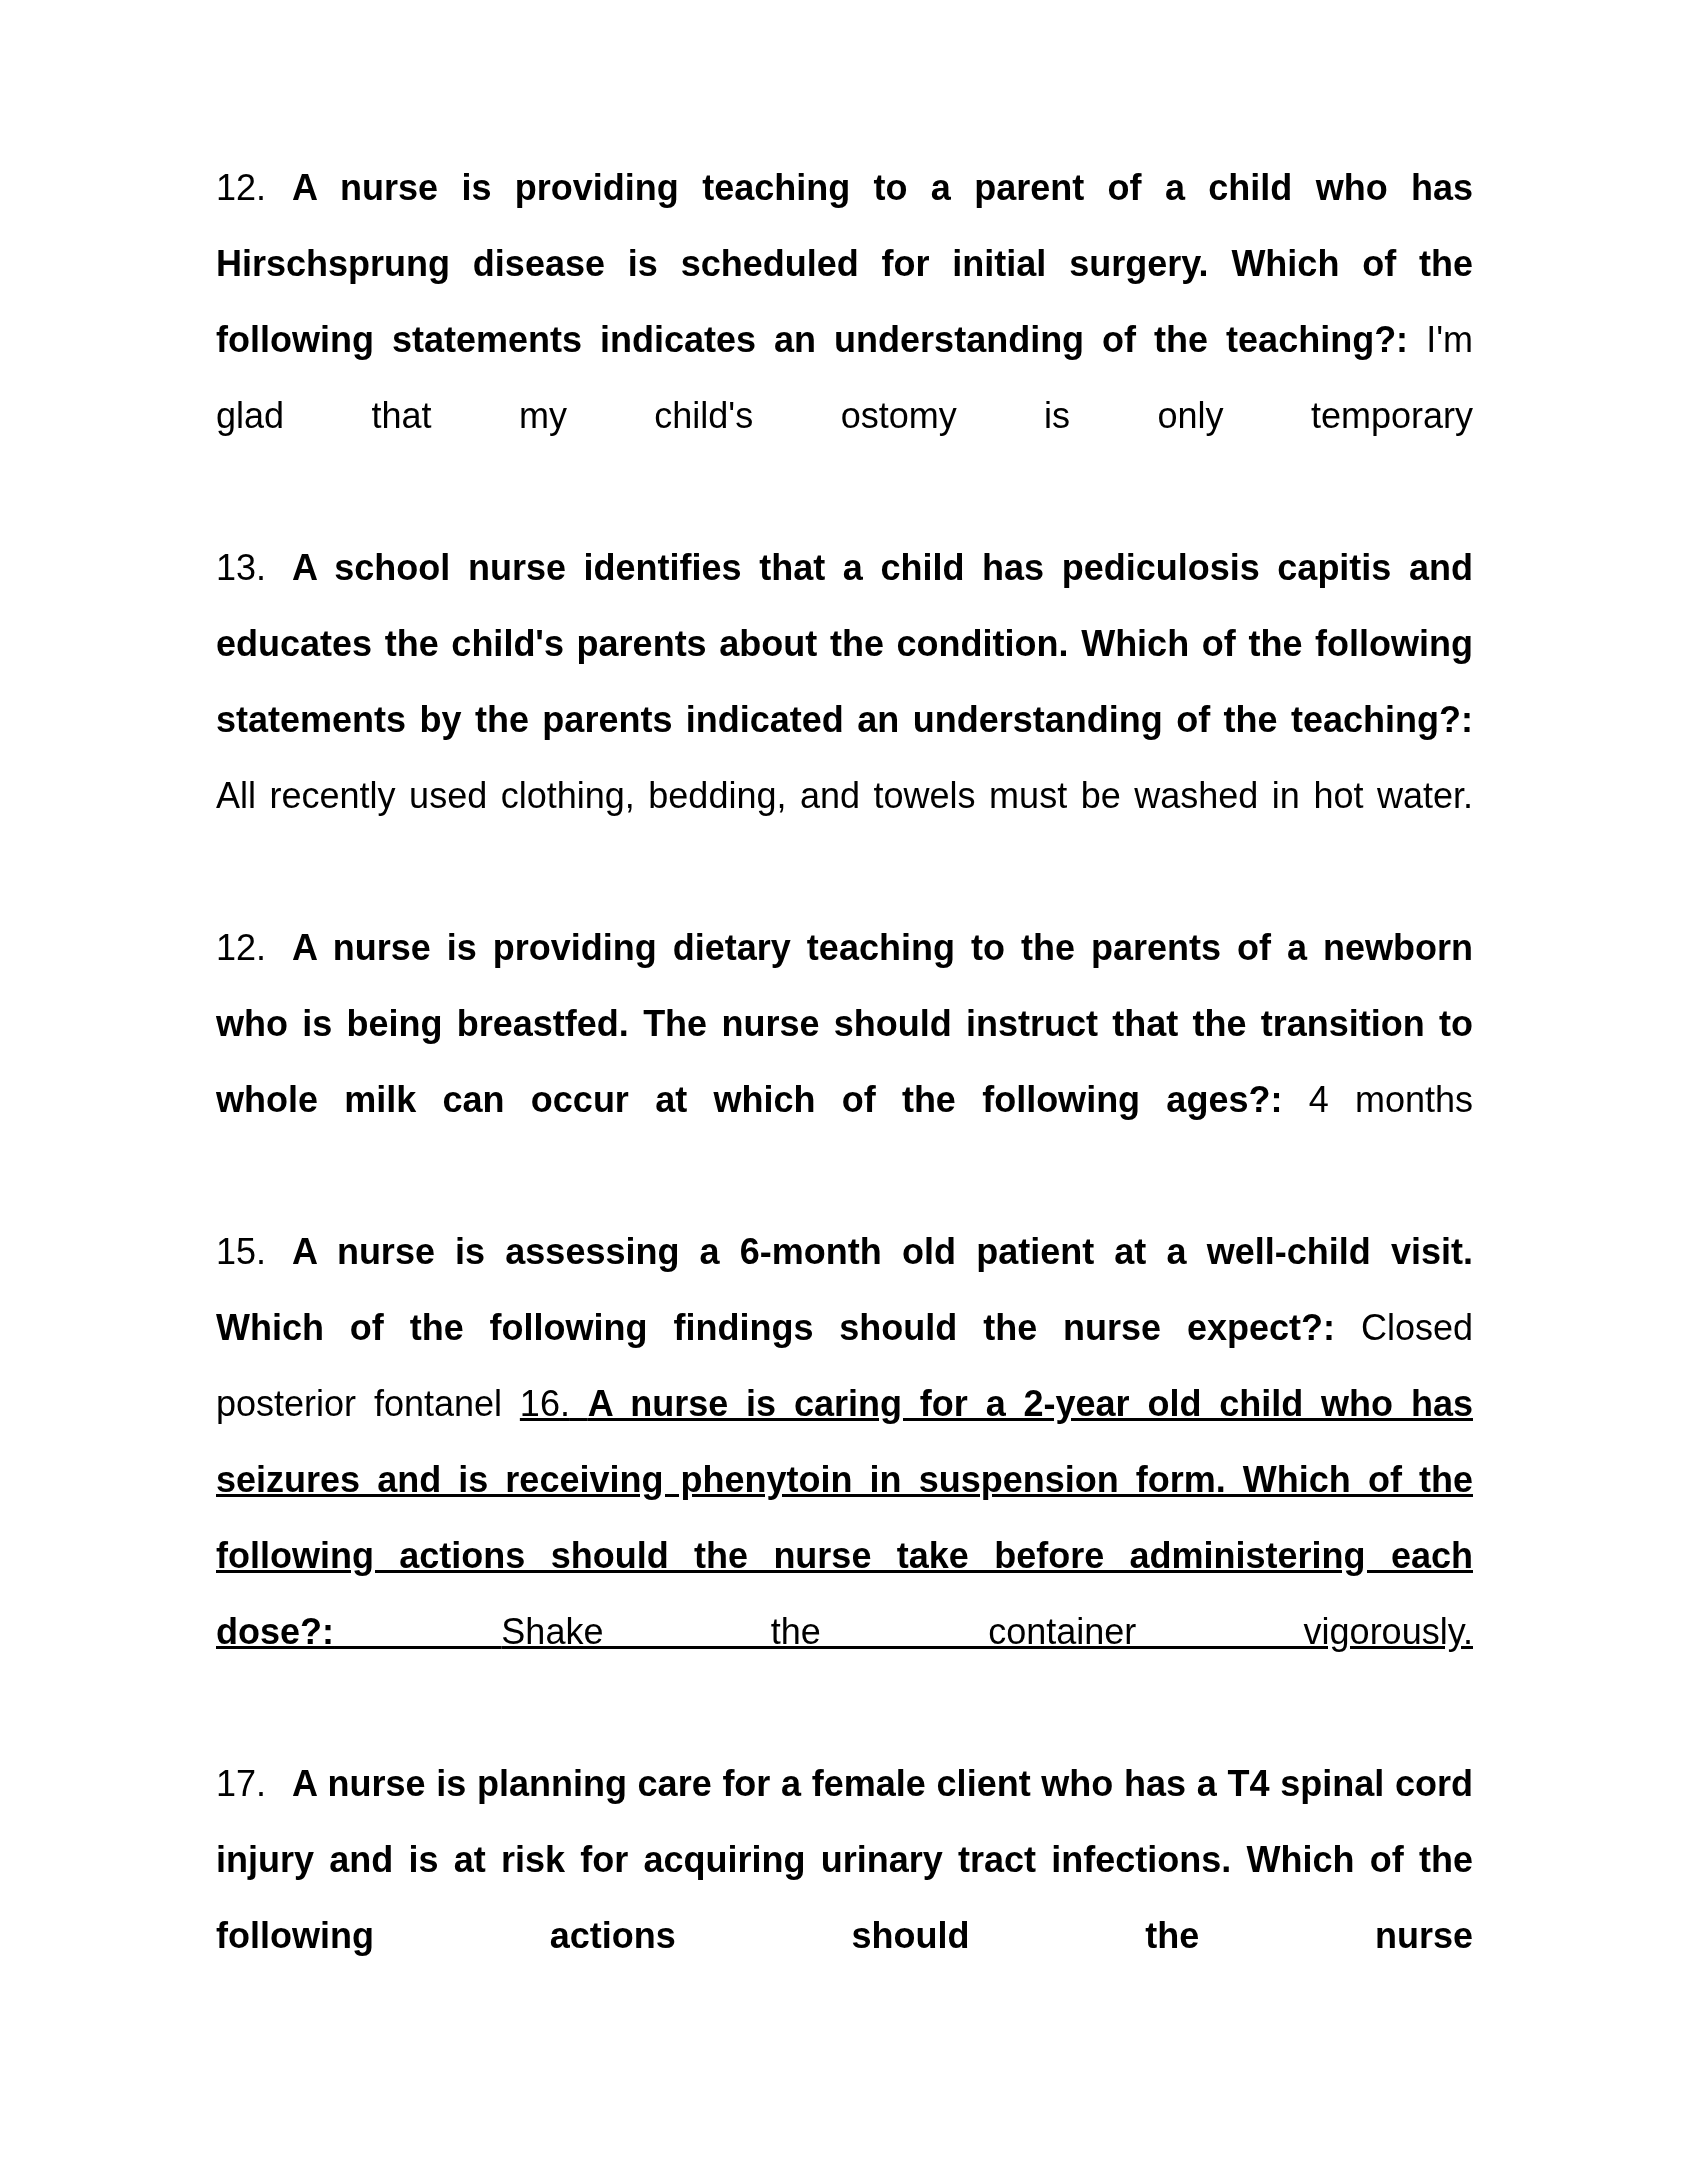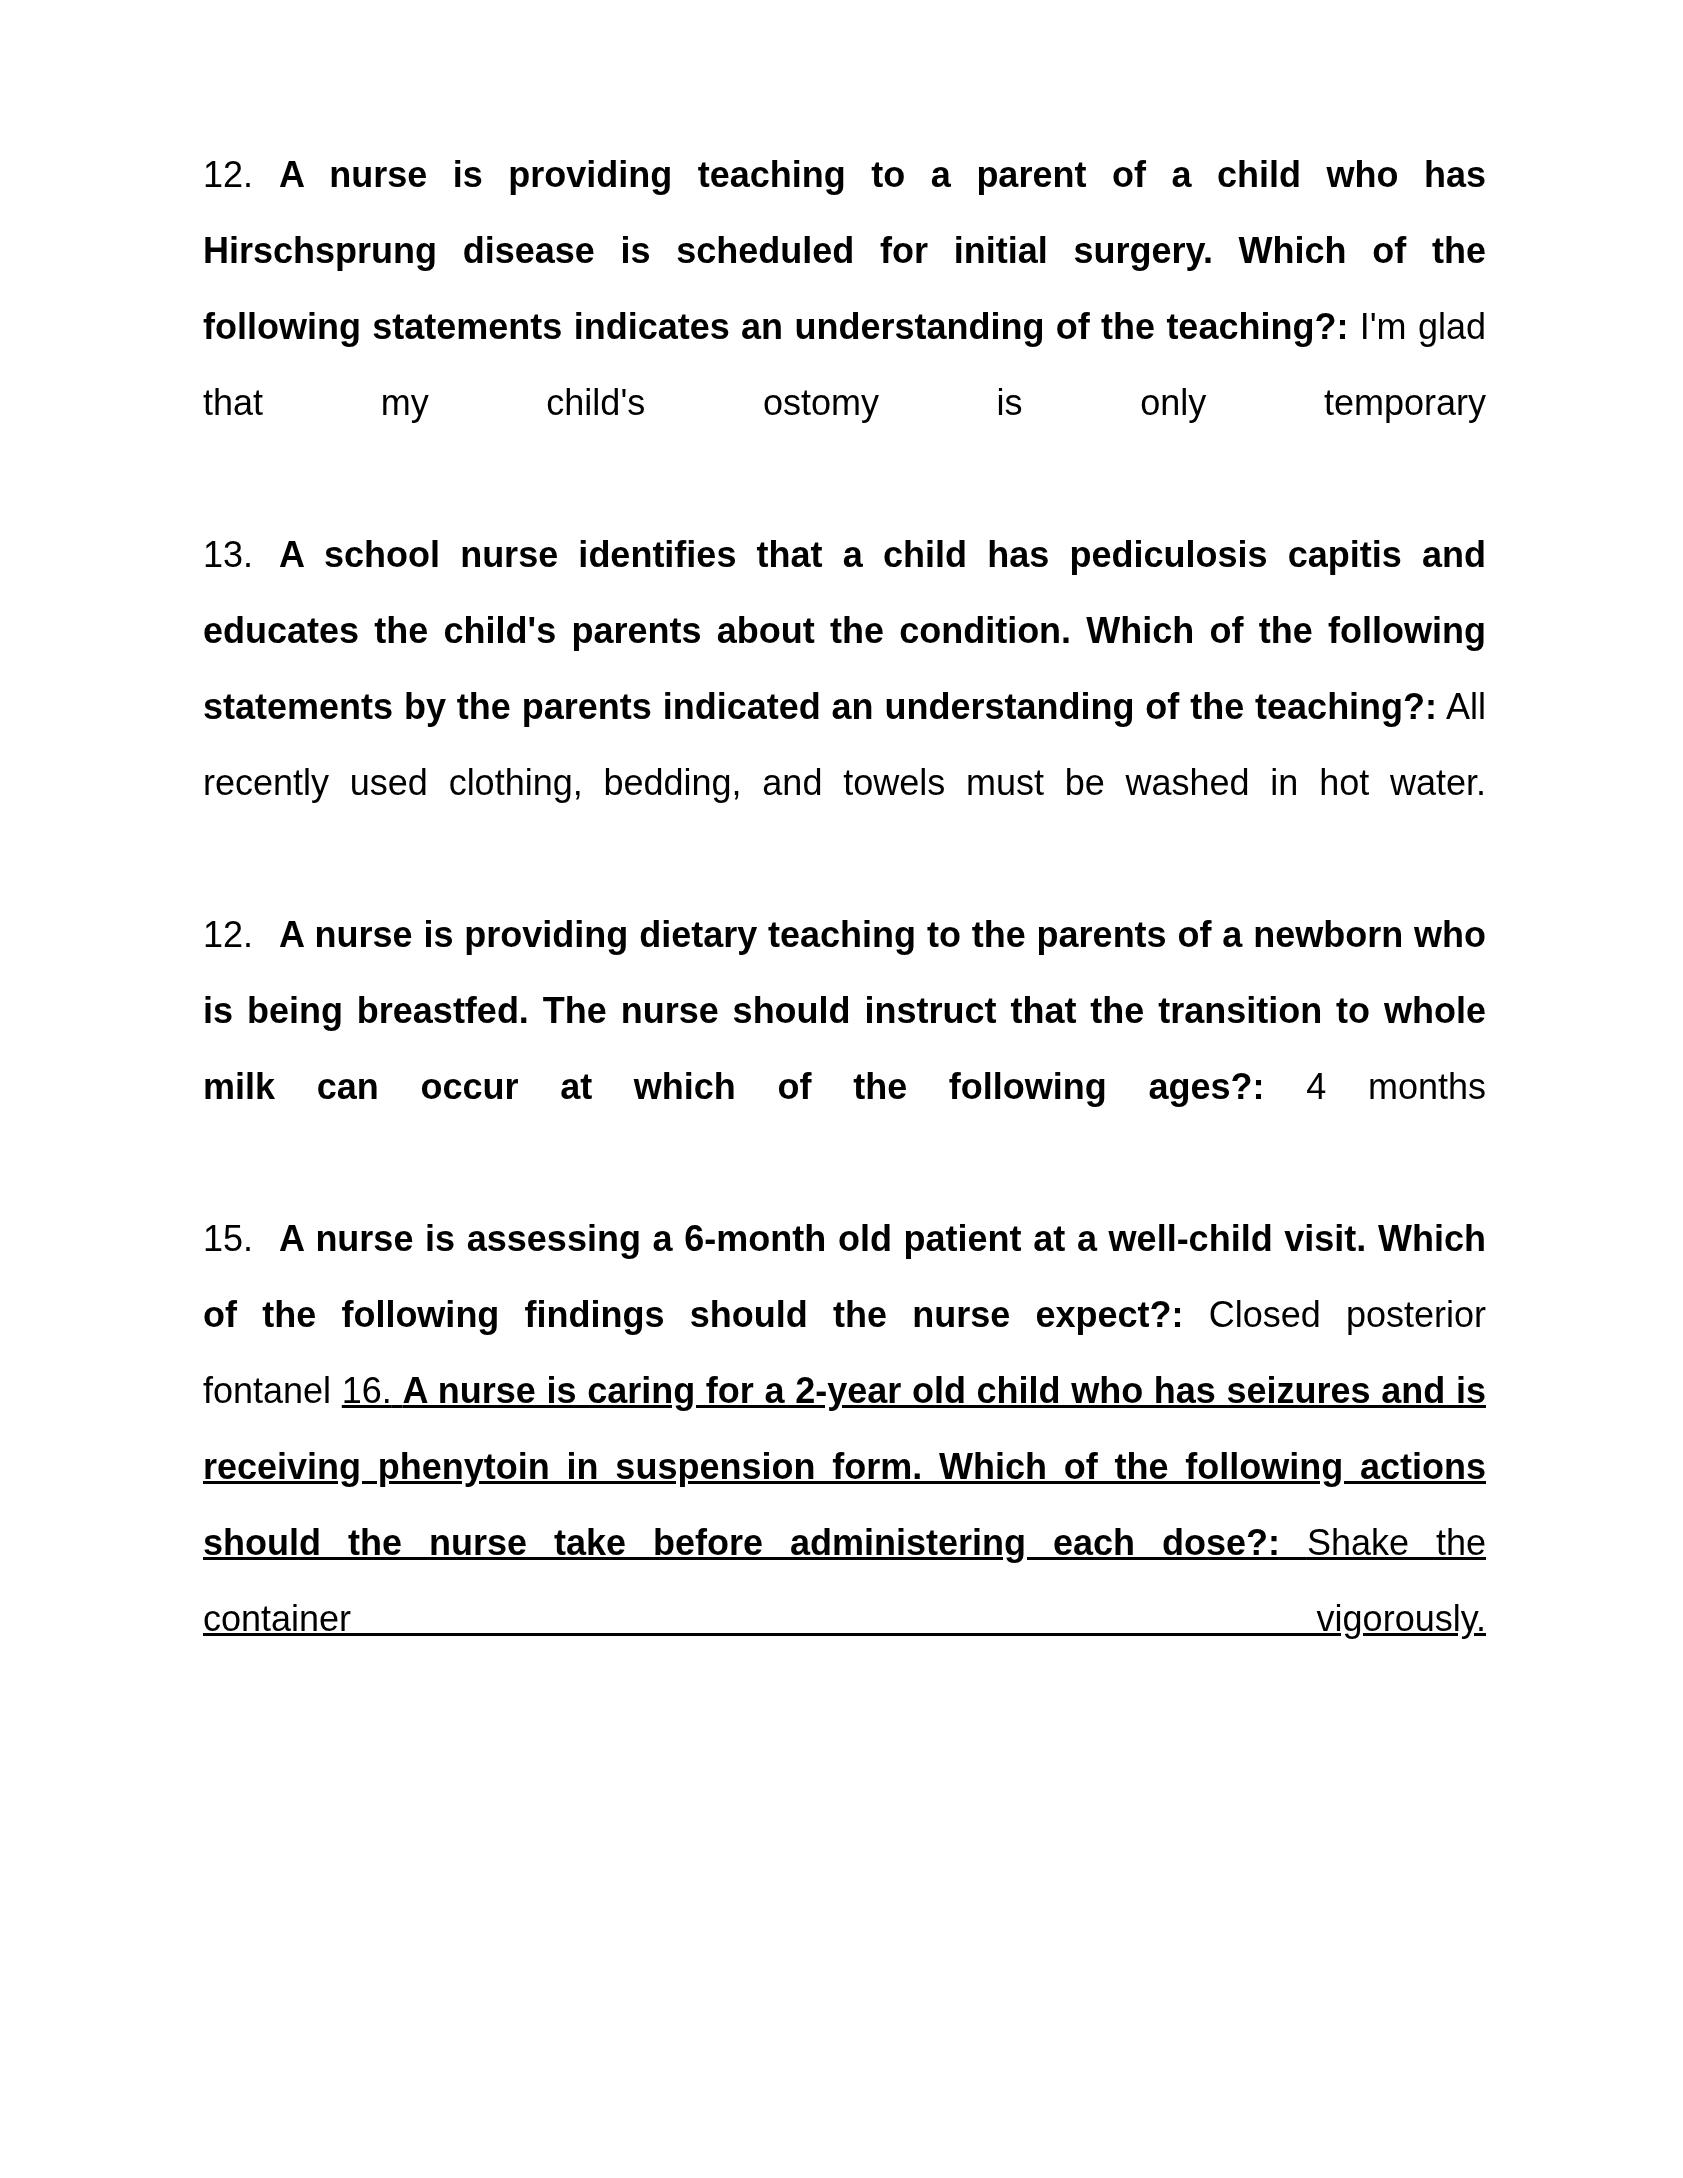--- a/index.html
+++ b/index.html
@@ -32,21 +32,21 @@
     width: 1283px;
   }
 
   .qa-block {
     font-size: 36px;
     line-height: 76px;
     text-align: justify;
     text-justify: inter-word;
     letter-spacing: 0px;
     word-spacing: 0px;
-    margin: 0;
+    margin: 13px;
     padding: 0;
   }
 
   
   .item {
     display: block;
     text-align: justify;
     text-justify: inter-word;
   }
 
@@ -91,17 +91,18 @@
     <div class="qa-block">
 
       <span class="item"><span class="q-num">12.</span><span class="num-gap"></span><span class="q-stem">A nurse is providing teaching to a parent of a child who has Hirschsprung disease is scheduled for initial surgery. Which of the following statements indicates an understanding of the teaching?:</span> <span class="q-answer">I'm glad that my child's ostomy is only temporary</span></span>
 
       <span class="item"><span class="q-num">13.</span><span class="num-gap"></span><span class="q-stem">A school nurse identifies that a child has pediculosis capitis and educates the child's parents about the condition. Which of the following statements by the parents indicated an understanding of the teaching?:</span> <span class="q-answer">All recently used clothing, bedding, and towels must be washed in hot water.</span></span>
 
       <span class="item"><span class="q-num">12.</span><span class="num-gap"></span><span class="q-stem">A nurse is providing dietary teaching to the parents of a newborn who is being breastfed. The nurse should instruct that the transition to whole milk can occur at which of the following ages?:</span> <span class="q-answer">4 months</span></span>
 
       <span class="item"><span class="q-num">15.</span><span class="num-gap"></span><span class="q-stem">A nurse is assessing a 6-month old patient at a well-child visit. Which of the following findings should the nurse expect?:</span> <span class="q-answer">Closed posterior fontanel</span> <span class="item inline-run"><span class="q-num">16.</span> <span class="q-stem">A nurse is caring for a 2-year old child who has seizures and is receiving phenytoin in suspension form. Which of the following actions should the nurse take before administering each dose?:</span> <span class="q-answer">Shake the container vigorously.</span></span></span>
 
+      <span class="item"><span class="q-num">17.</span><span class="num-gap"></span><span class="q-stem">A nurse is planning care for a female client who has a T4 spinal cord injury and is at risk for acquiring urinary tract infections. Which of the following actions should the nurse</span></span>
 
     </div>
   </div>
 </div>
 
 
 </body></html>

